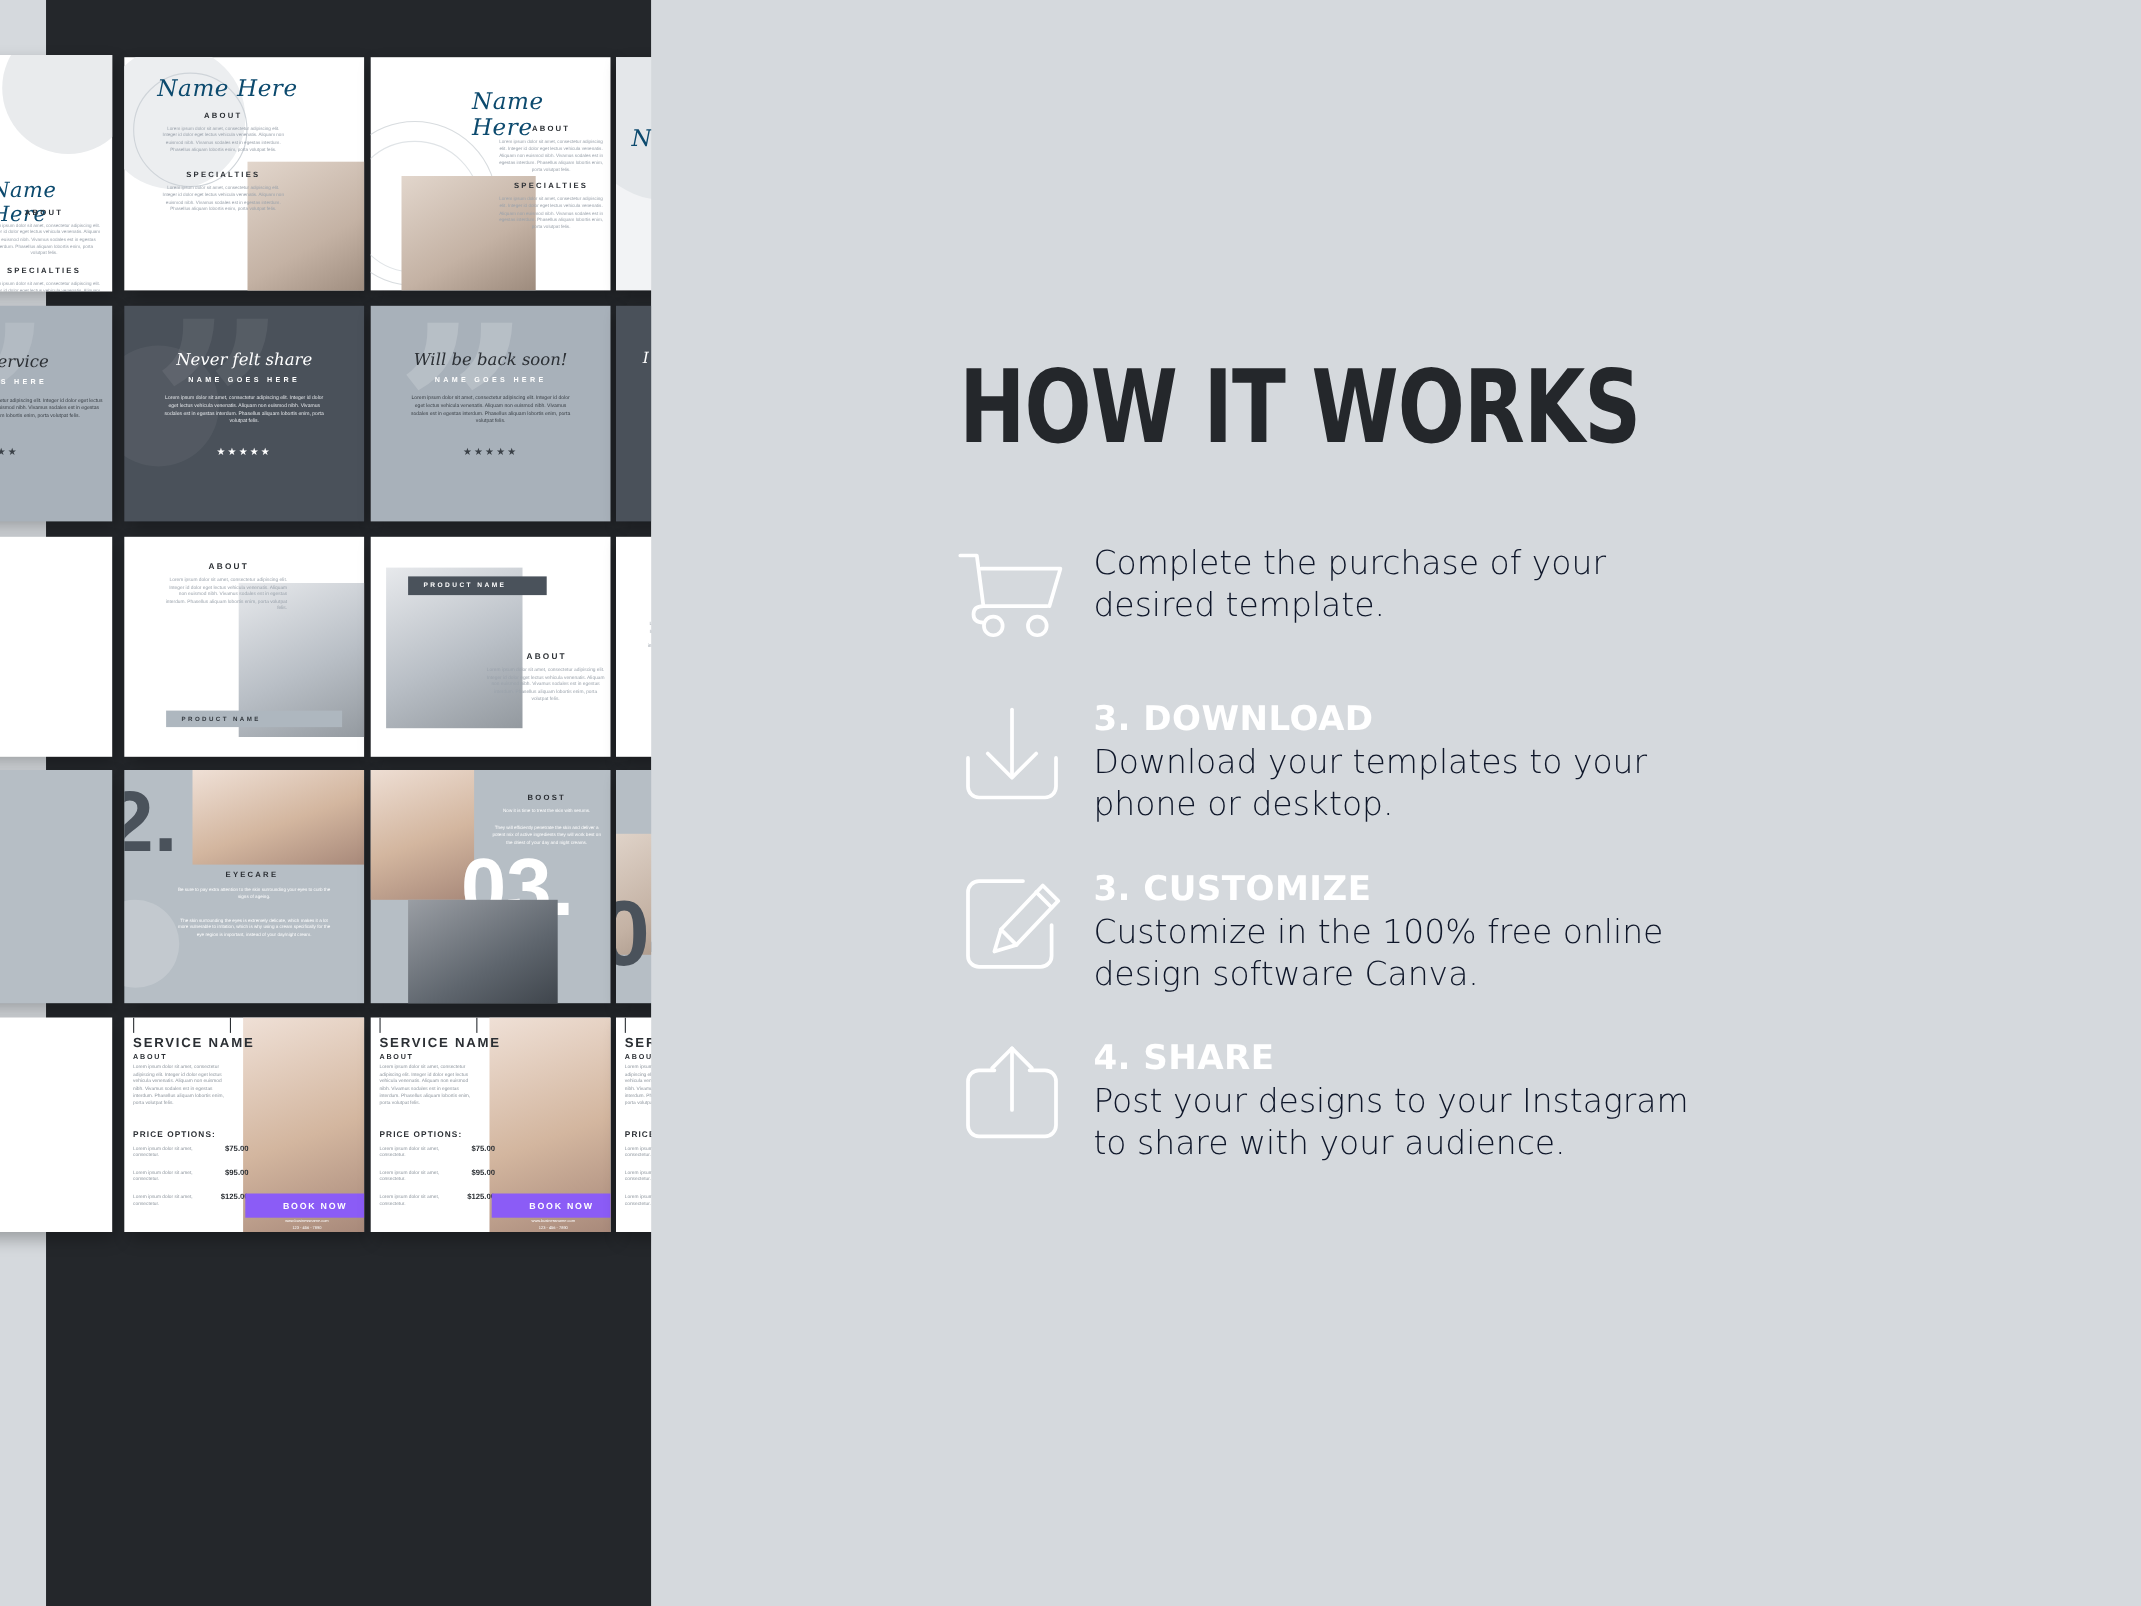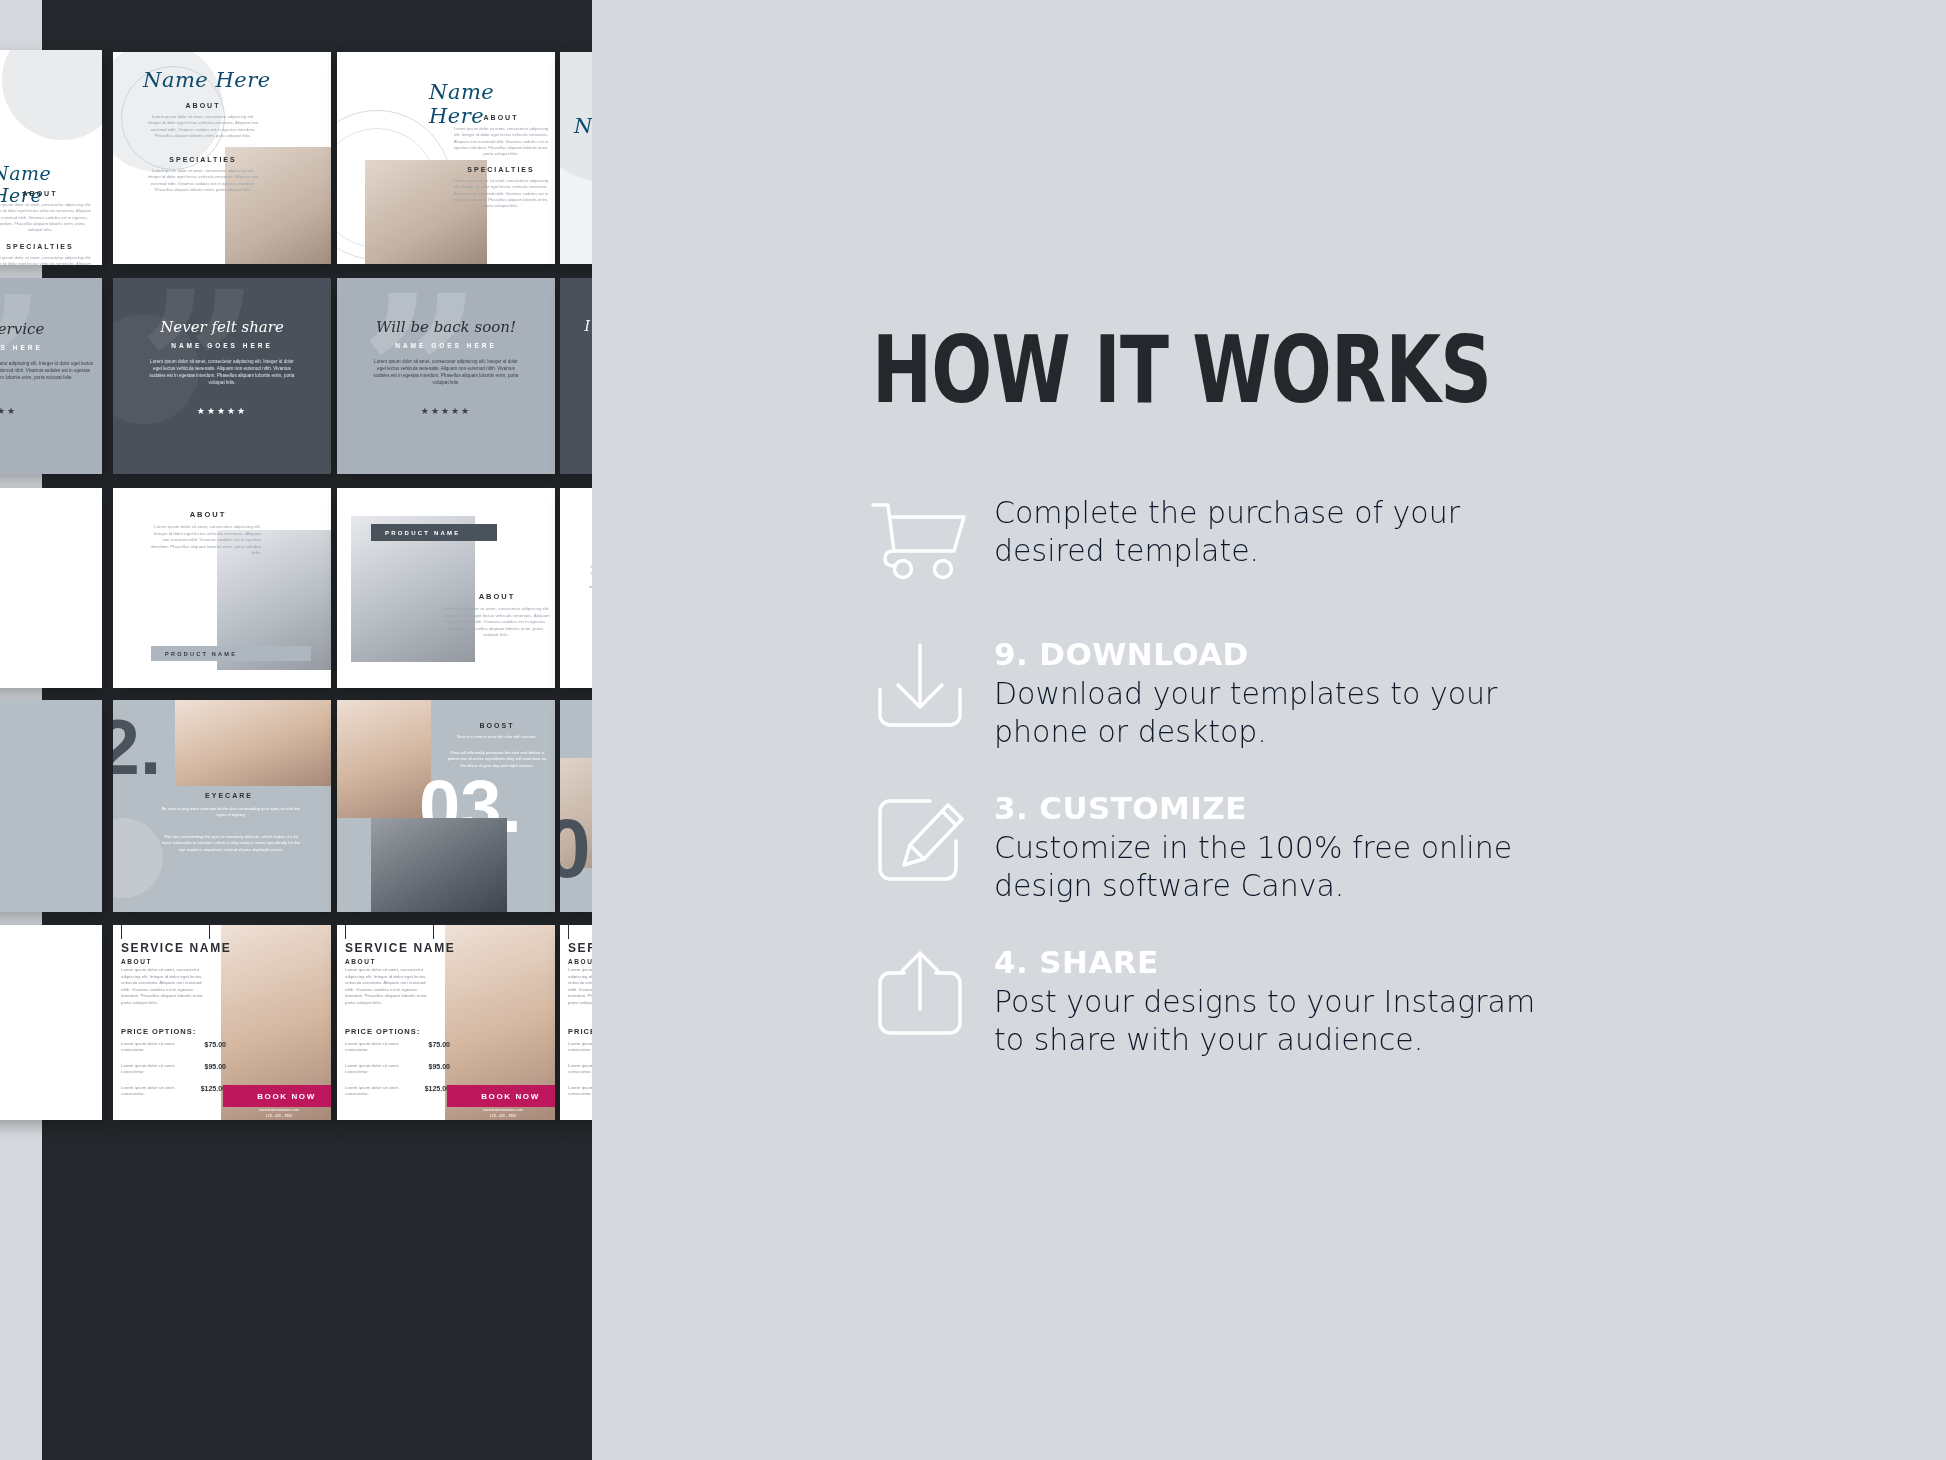--- a/index.html
+++ b/index.html
@@ -99,21 +99,21 @@
   .bignum.white { color:#ffffff; }
 
   .svc-title { font-weight:bold; letter-spacing:1.6px; color:#2b2f34; }
   .svc-about { font-weight:bold; letter-spacing:1.6px; color:#2b2f34; }
   .svc-body { color:#8d959d; line-height:1.5; }
   .price-head { font-weight:bold; letter-spacing:1px; color:#2b2f34; }
   .price-row { display:flex; justify-content:space-between; align-items:flex-start; }
   .price-name { color:#8d959d; line-height:1.35; }
   .price-val { color:#2b2f34; font-weight:bold; }
   .booknow {
-    position:absolute; background:#be185d; color:#fff;
+    position:absolute; background:#8b5cf6; color:#fff;
     font-weight:bold; letter-spacing:1.6px;
     display:flex; align-items:center; justify-content:center;padding-left:15px;
   }
   .svc-url { color:#fff; text-align:center; }
 
   .thinline { position:absolute; background:#2b2f34; }
 
   
   #right {
     position: absolute;
@@ -442,21 +442,21 @@
 
     <div class="step">
       <div class="step-icon">
         <svg width="96" height="94" viewBox="0 0 96 94" fill="none" stroke="#ffffff" stroke-width="3.4" stroke-linecap="round" stroke-linejoin="round">
           <path d="M48 6 V66"></path>
           <path d="M26 46 L48 68 L70 46"></path>
           <path d="M8 50 V76 a10 10 0 0 0 10 10 H78 a10 10 0 0 0 10 -10 V50"></path>
         </svg>
       </div>
       <div class="step-text">
-        <div class="step-title">9. DOWNLOAD</div>
+        <div class="step-title">3. DOWNLOAD</div>
         <div class="step-desc">Download your templates to your phone or desktop.</div>
       </div>
     </div>
 
     <div class="step">
       <div class="step-icon">
         <svg width="96" height="94" viewBox="0 0 96 94" fill="none" stroke="#ffffff" stroke-width="3.4" stroke-linecap="round" stroke-linejoin="round">
           <path d="M58 8 H18 a10 10 0 0 0 -10 10 V76 a10 10 0 0 0 10 10 H74 a10 10 0 0 0 10 -10 V48"></path>
           <path d="M32 72 L38 52 L76 12 L90 26 L52 66 Z"></path>
           <path d="M70 18 L84 32"></path>

